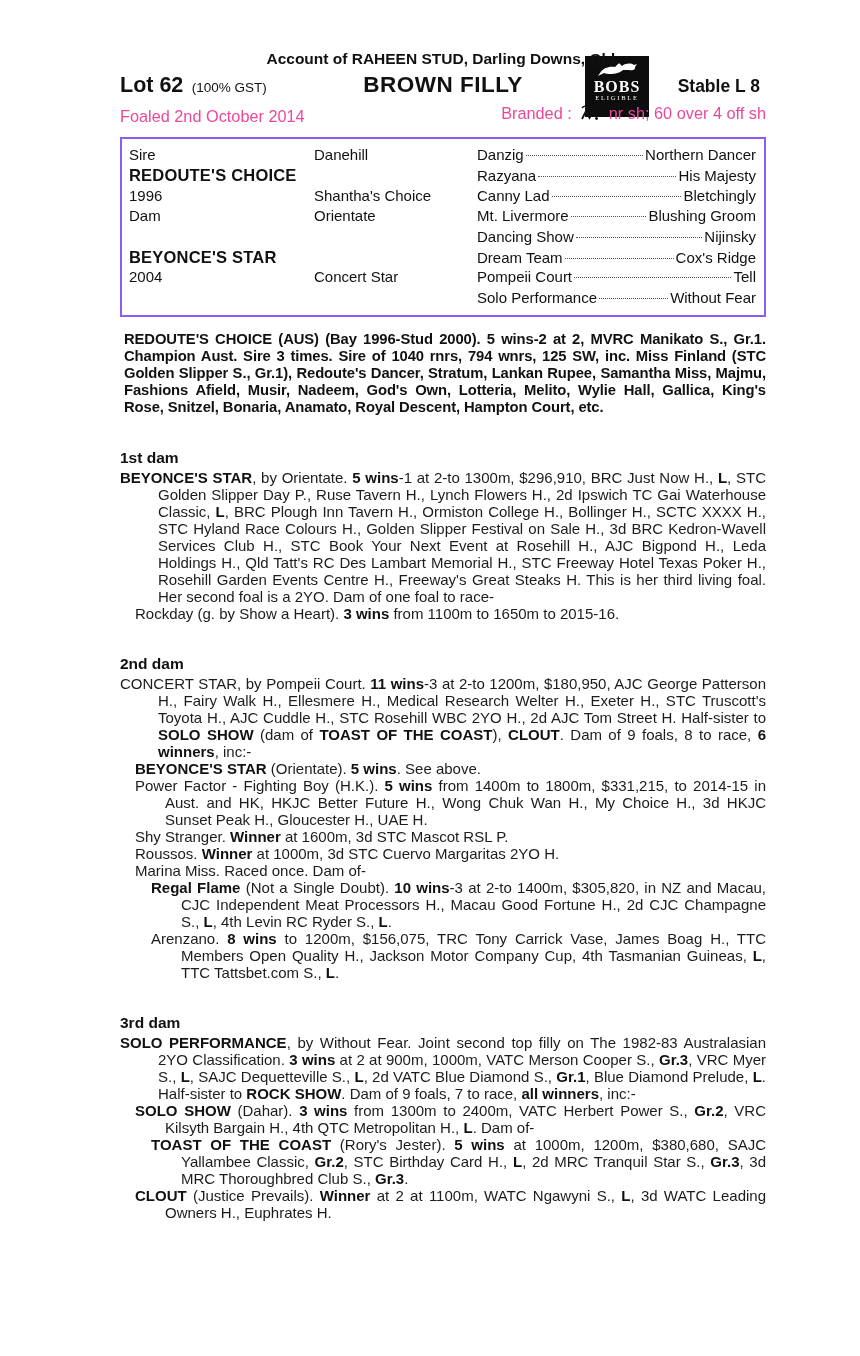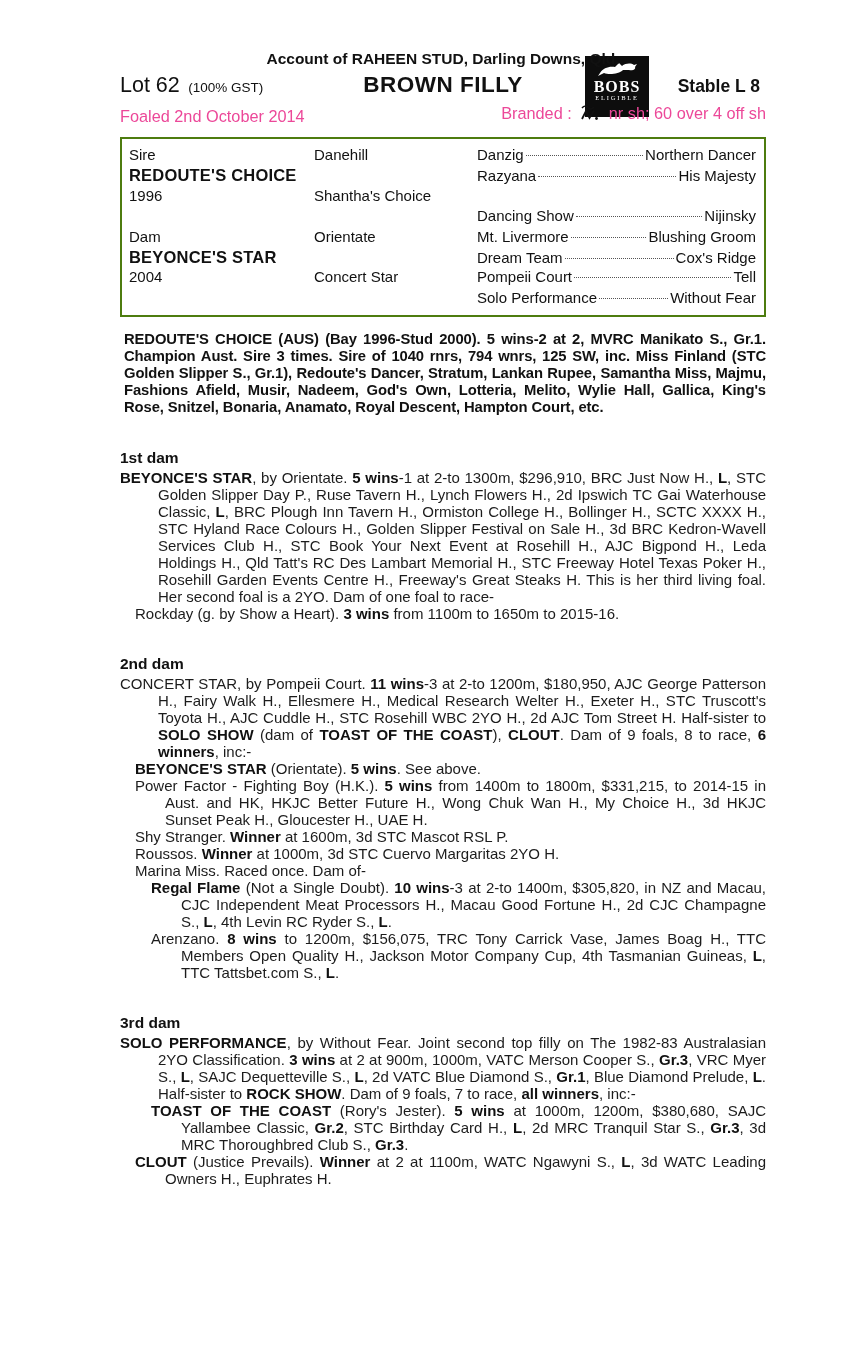--- a/index.html
+++ b/index.html
@@ -37,37 +37,37 @@
   .account{
     padding-top:50px;
     text-align:center;
     font-weight:700;font-size:15.5px;
   }
   .title-row{
     position:relative;
     margin-top:5px;height:27px;
   }
   .lot-wrap{position:absolute;left:0;bottom:2px;white-space:nowrap;}
-  .lot-number{font-weight:400;font-size:21.5px;}
+  .lot-number{font-weight:700;font-size:21.5px;}
   .gst-note{font-size:13.5px;margin-left:4px;}
   .horse-title{
     position:absolute;left:50%;transform:translateX(-50%);bottom:2px;
     font-weight:700;font-size:22.5px;letter-spacing:0.5px;white-space:nowrap;
   }
   .stable{position:absolute;right:6px;bottom:3px;font-weight:700;font-size:17.5px;}
   .sub-row{
     position:relative;margin-top:4px;height:22px;font-size:16.3px;color:#ec4899;
   }
   .foaled{position:absolute;left:0;bottom:0;}
   .branded{position:absolute;right:0;bottom:0;white-space:nowrap;}
   .brand-mark{display:inline-block;vertical-align:-3px;margin:0 3px;}
   
   .pedigree{
     margin-top:11px;
-    border:2px solid #4d7c0f;
+    border:2px solid #8b5cf6;
     padding:6px 8px 7px 7px;
   }
   .ped-row{
     display:grid;
     grid-template-columns:185px 163px 1fr;
     height:20.4px;align-items:baseline;
     font-size:15px;line-height:20.4px;
   }
   .ped-c1{white-space:nowrap;overflow:visible;}
   .ped-c1.bold{font-weight:700;font-size:16.5px;letter-spacing:0.2px;}
@@ -151,37 +151,42 @@
             <span class="ped-c2"></span>
             <span class="ped-c3">
               <span>Razyana</span>
               <span class="leader"></span>
               <span>His Majesty</span>
             </span>
           </div>
           <div class="ped-row">
             <span class="ped-c1">1996</span>
             <span class="ped-c2">Shantha's Choice</span>
-          </div>
-          <div class="ped-row">
-            <span class="ped-c1"></span>
-            <span class="ped-c2"></span>
-            <span class="ped-c3">
-              <span>Dancing Show</span>
-              <span class="leader"></span>
-              <span>Nijinsky</span>
+            <span class="ped-c3">
+              <span>Canny Lad</span>
+              <span class="leader"></span>
+              <span>Bletchingly</span>
             </span>
           </div>
           <div class="ped-row">
             <span class="ped-c1">Dam</span>
             <span class="ped-c2">Orientate</span>
             <span class="ped-c3">
               <span>Mt. Livermore</span>
               <span class="leader"></span>
               <span>Blushing Groom</span>
+            </span>
+          </div>
+          <div class="ped-row">
+            <span class="ped-c1"></span>
+            <span class="ped-c2"></span>
+            <span class="ped-c3">
+              <span>Dancing Show</span>
+              <span class="leader"></span>
+              <span>Nijinsky</span>
             </span>
           </div>
           <div class="ped-row">
             <span class="ped-c1 bold">BEYONCE'S STAR</span>
             <span class="ped-c2"></span>
             <span class="ped-c3">
               <span>Dream Team</span>
               <span class="leader"></span>
               <span>Cox's Ridge</span>
             </span>
@@ -222,19 +227,20 @@
           <p class="para i1"><span>Power Factor - Fighting Boy (H.K.). </span><b>5 wins</b><span> from 1400m to 1800m, $331,215, to 2014-15 in Aust. and HK, HKJC Better Future H., Wong Chuk Wan H., My Choice H., 3d HKJC Sunset Peak H., Gloucester H., UAE H.</span></p>
           <p class="para i1"><span>Shy Stranger. </span><b>Winner</b><span> at 1600m, 3d STC Mascot RSL P.</span></p>
           <p class="para i1"><span>Roussos. </span><b>Winner</b><span> at 1000m, 3d STC Cuervo Margaritas 2YO H.</span></p>
           <p class="para i1"><span>Marina Miss. Raced once. Dam of-</span></p>
           <p class="para i2"><b>Regal Flame</b><span> (Not a Single Doubt). </span><b>10 wins</b><span>-3 at 2-to 1400m, $305,820, in NZ and Macau, CJC Independent Meat Processors H., Macau Good Fortune H., 2d CJC Champagne S., </span><b>L</b><span>, 4th Levin RC Ryder S., </span><b>L</b><span>.</span></p>
           <p class="para i2"><span>Arenzano. </span><b>8 wins</b><span> to 1200m, $156,075, TRC Tony Carrick Vase, James Boag H., TTC Members Open Quality H., Jackson Motor Company Cup, 4th Tasmanian Guineas, </span><b>L</b><span>, TTC Tattsbet.com S., </span><b>L</b><span>.</span></p>
         </div>
         <div class="section">
           <div class="section-heading">3rd dam</div>
           <p class="para i0"><b>SOLO PERFORMANCE</b><span>, by Without Fear. Joint second top filly on The 1982-83 Australasian 2YO Classification. </span><b>3 wins</b><span> at 2 at 900m, 1000m, VATC Merson Cooper S., </span><b>Gr.3</b><span>, VRC Myer S., </span><b>L</b><span>, SAJC Dequetteville S., </span><b>L</b><span>, 2d VATC Blue Diamond S., </span><b>Gr.1</b><span>, Blue Diamond Prelude, </span><b>L</b><span>. Half-sister to </span><b>ROCK SHOW</b><span>. Dam of 9 foals, 7 to race, </span><b>all winners</b><span>, inc:-</span></p>
+          <p class="para i1"><b>SOLO SHOW</b><span> (Dahar). </span><b>3 wins</b><span> from 1300m to 2400m, VATC Herbert Power S., </span><b>Gr.2</b><span>, VRC Kilsyth Bargain H., 4th QTC Metropolitan H., </span><b>L</b><span>. Dam of-</span></p>
           <p class="para i2"><b>TOAST OF THE COAST</b><span> (Rory's Jester). </span><b>5 wins</b><span> at 1000m, 1200m, $380,680, SAJC Yallambee Classic, </span><b>Gr.2</b><span>, STC Birthday Card H., </span><b>L</b><span>, 2d MRC Tranquil Star S., </span><b>Gr.3</b><span>, 3d MRC Thoroughbred Club S., </span><b>Gr.3</b><span>.</span></p>
           <p class="para i1"><b>CLOUT</b><span> (Justice Prevails). </span><b>Winner</b><span> at 2 at 1100m, WATC Ngawyni S., </span><b>L</b><span>, 3d WATC Leading Owners H., Euphrates H.</span></p>
         </div>
       </div>
 
   </div>
 </div>
 
 </body></html>

